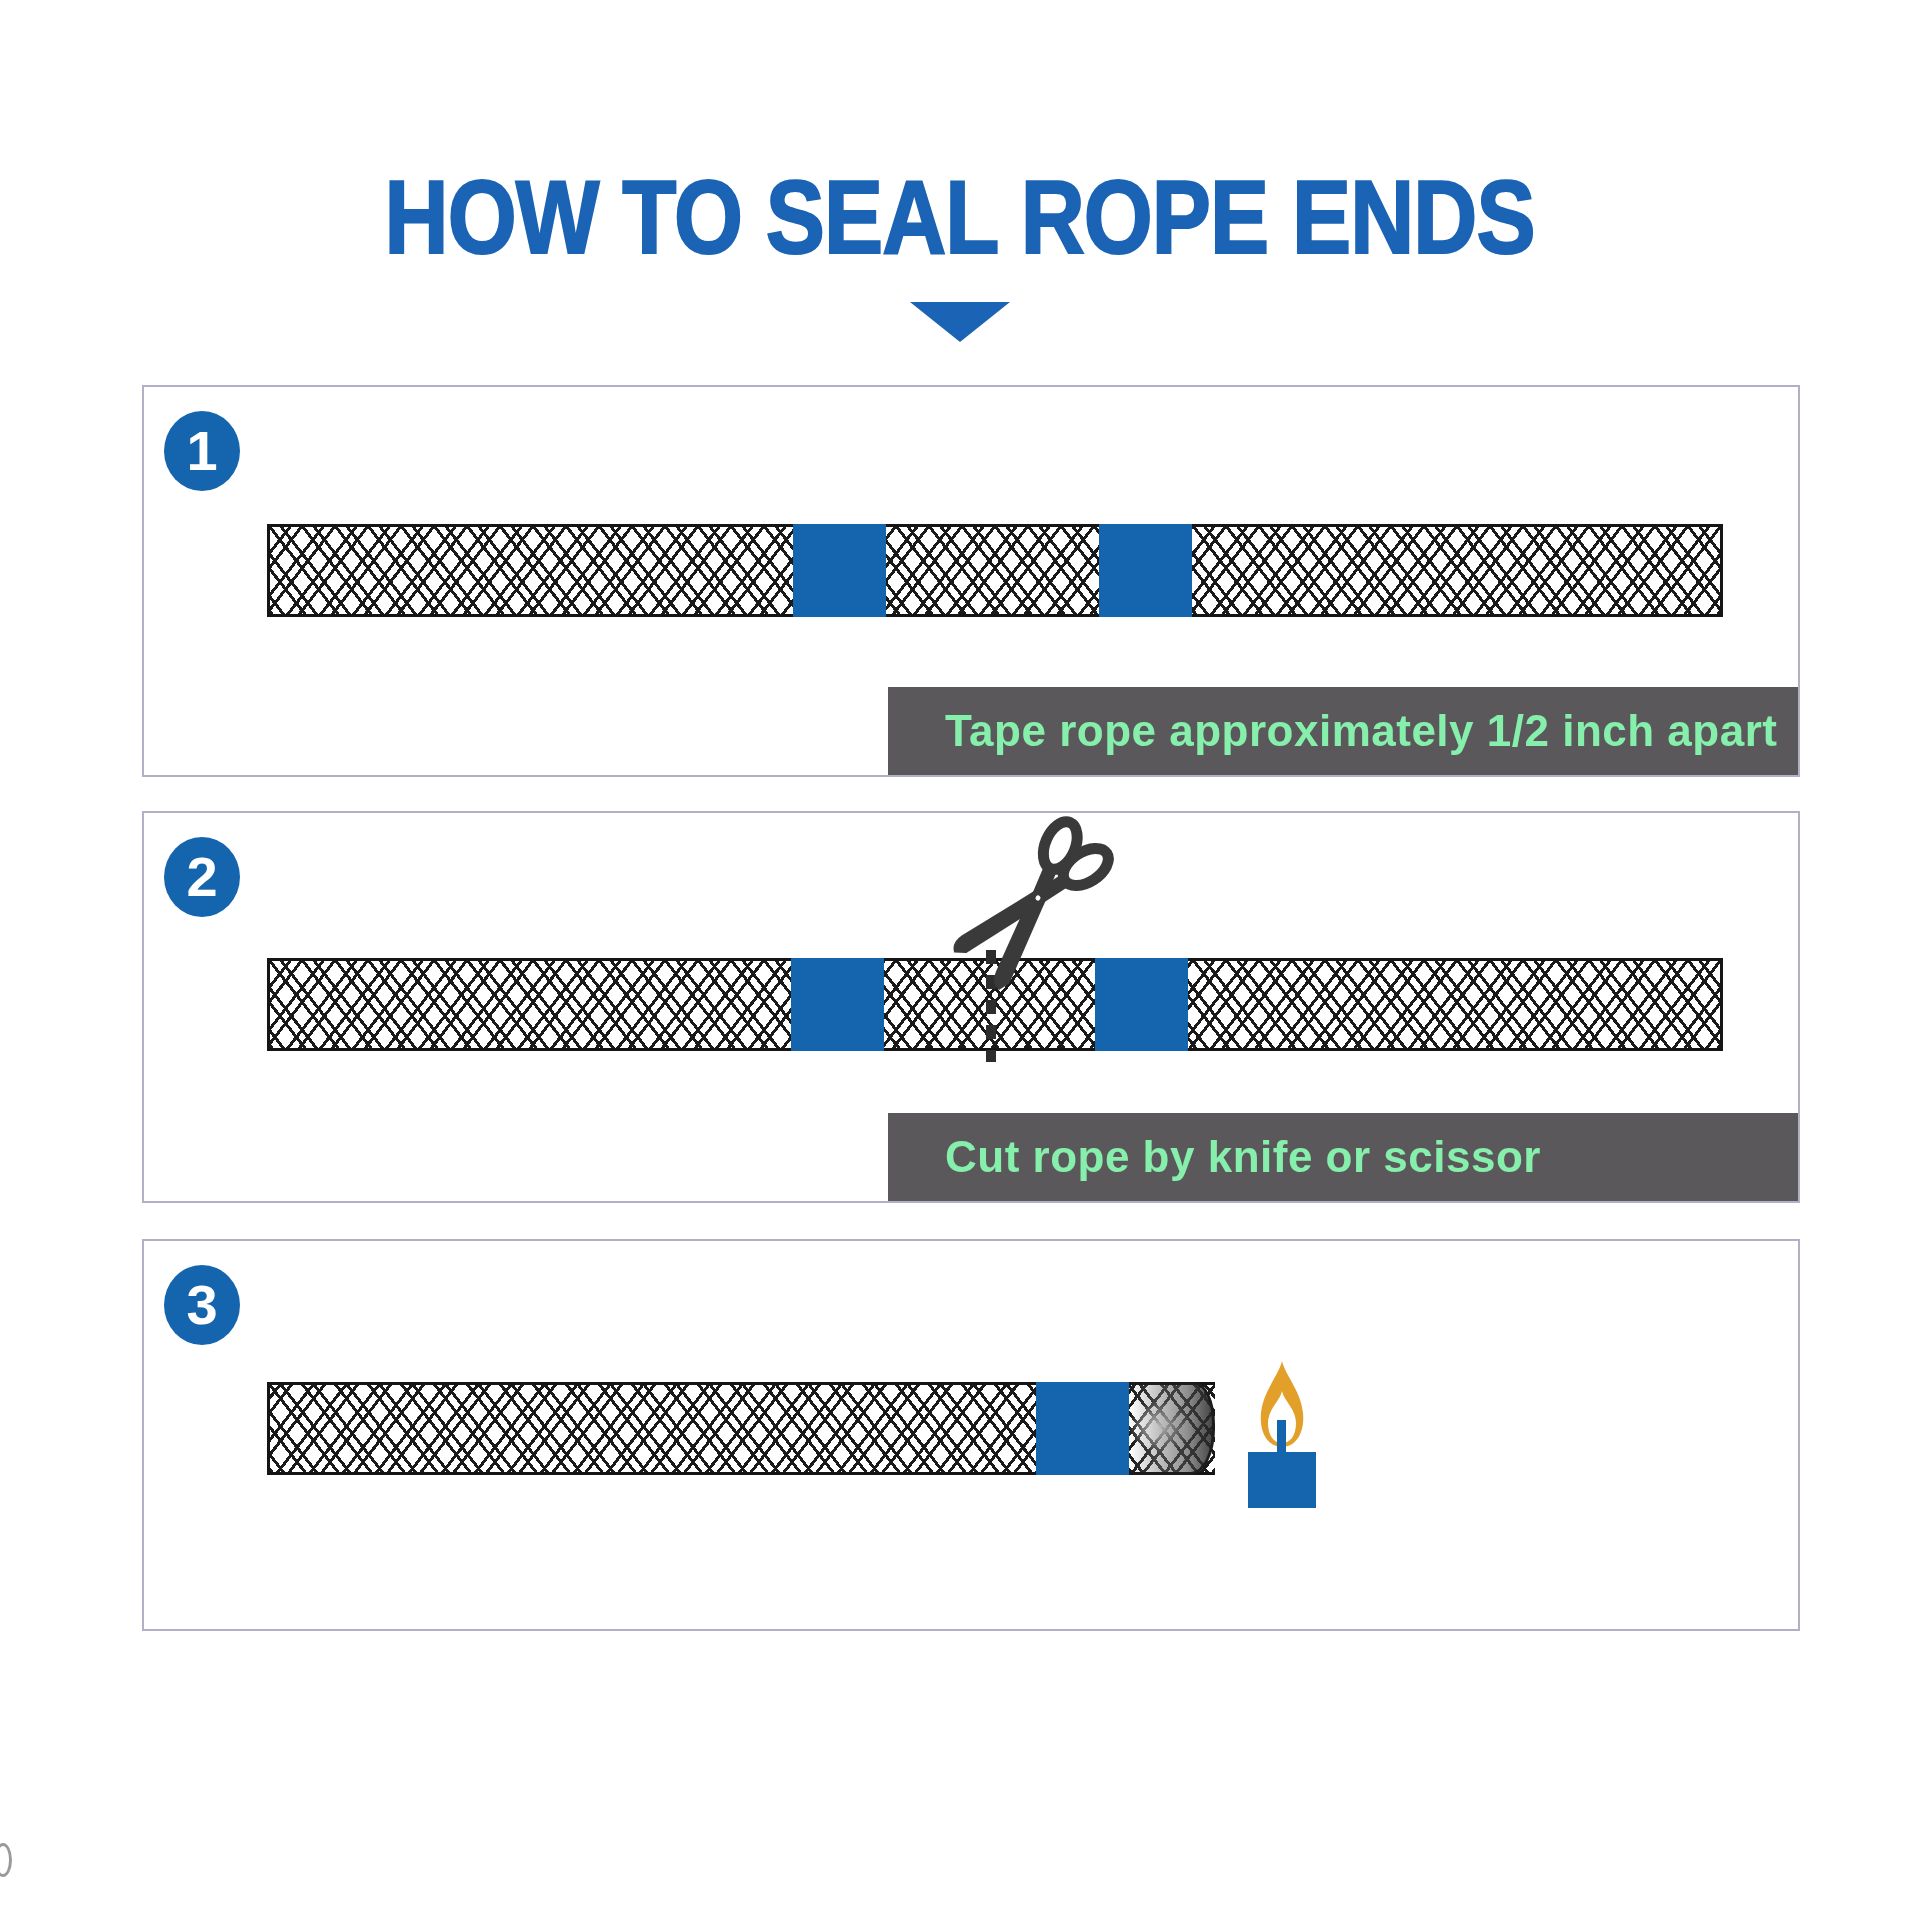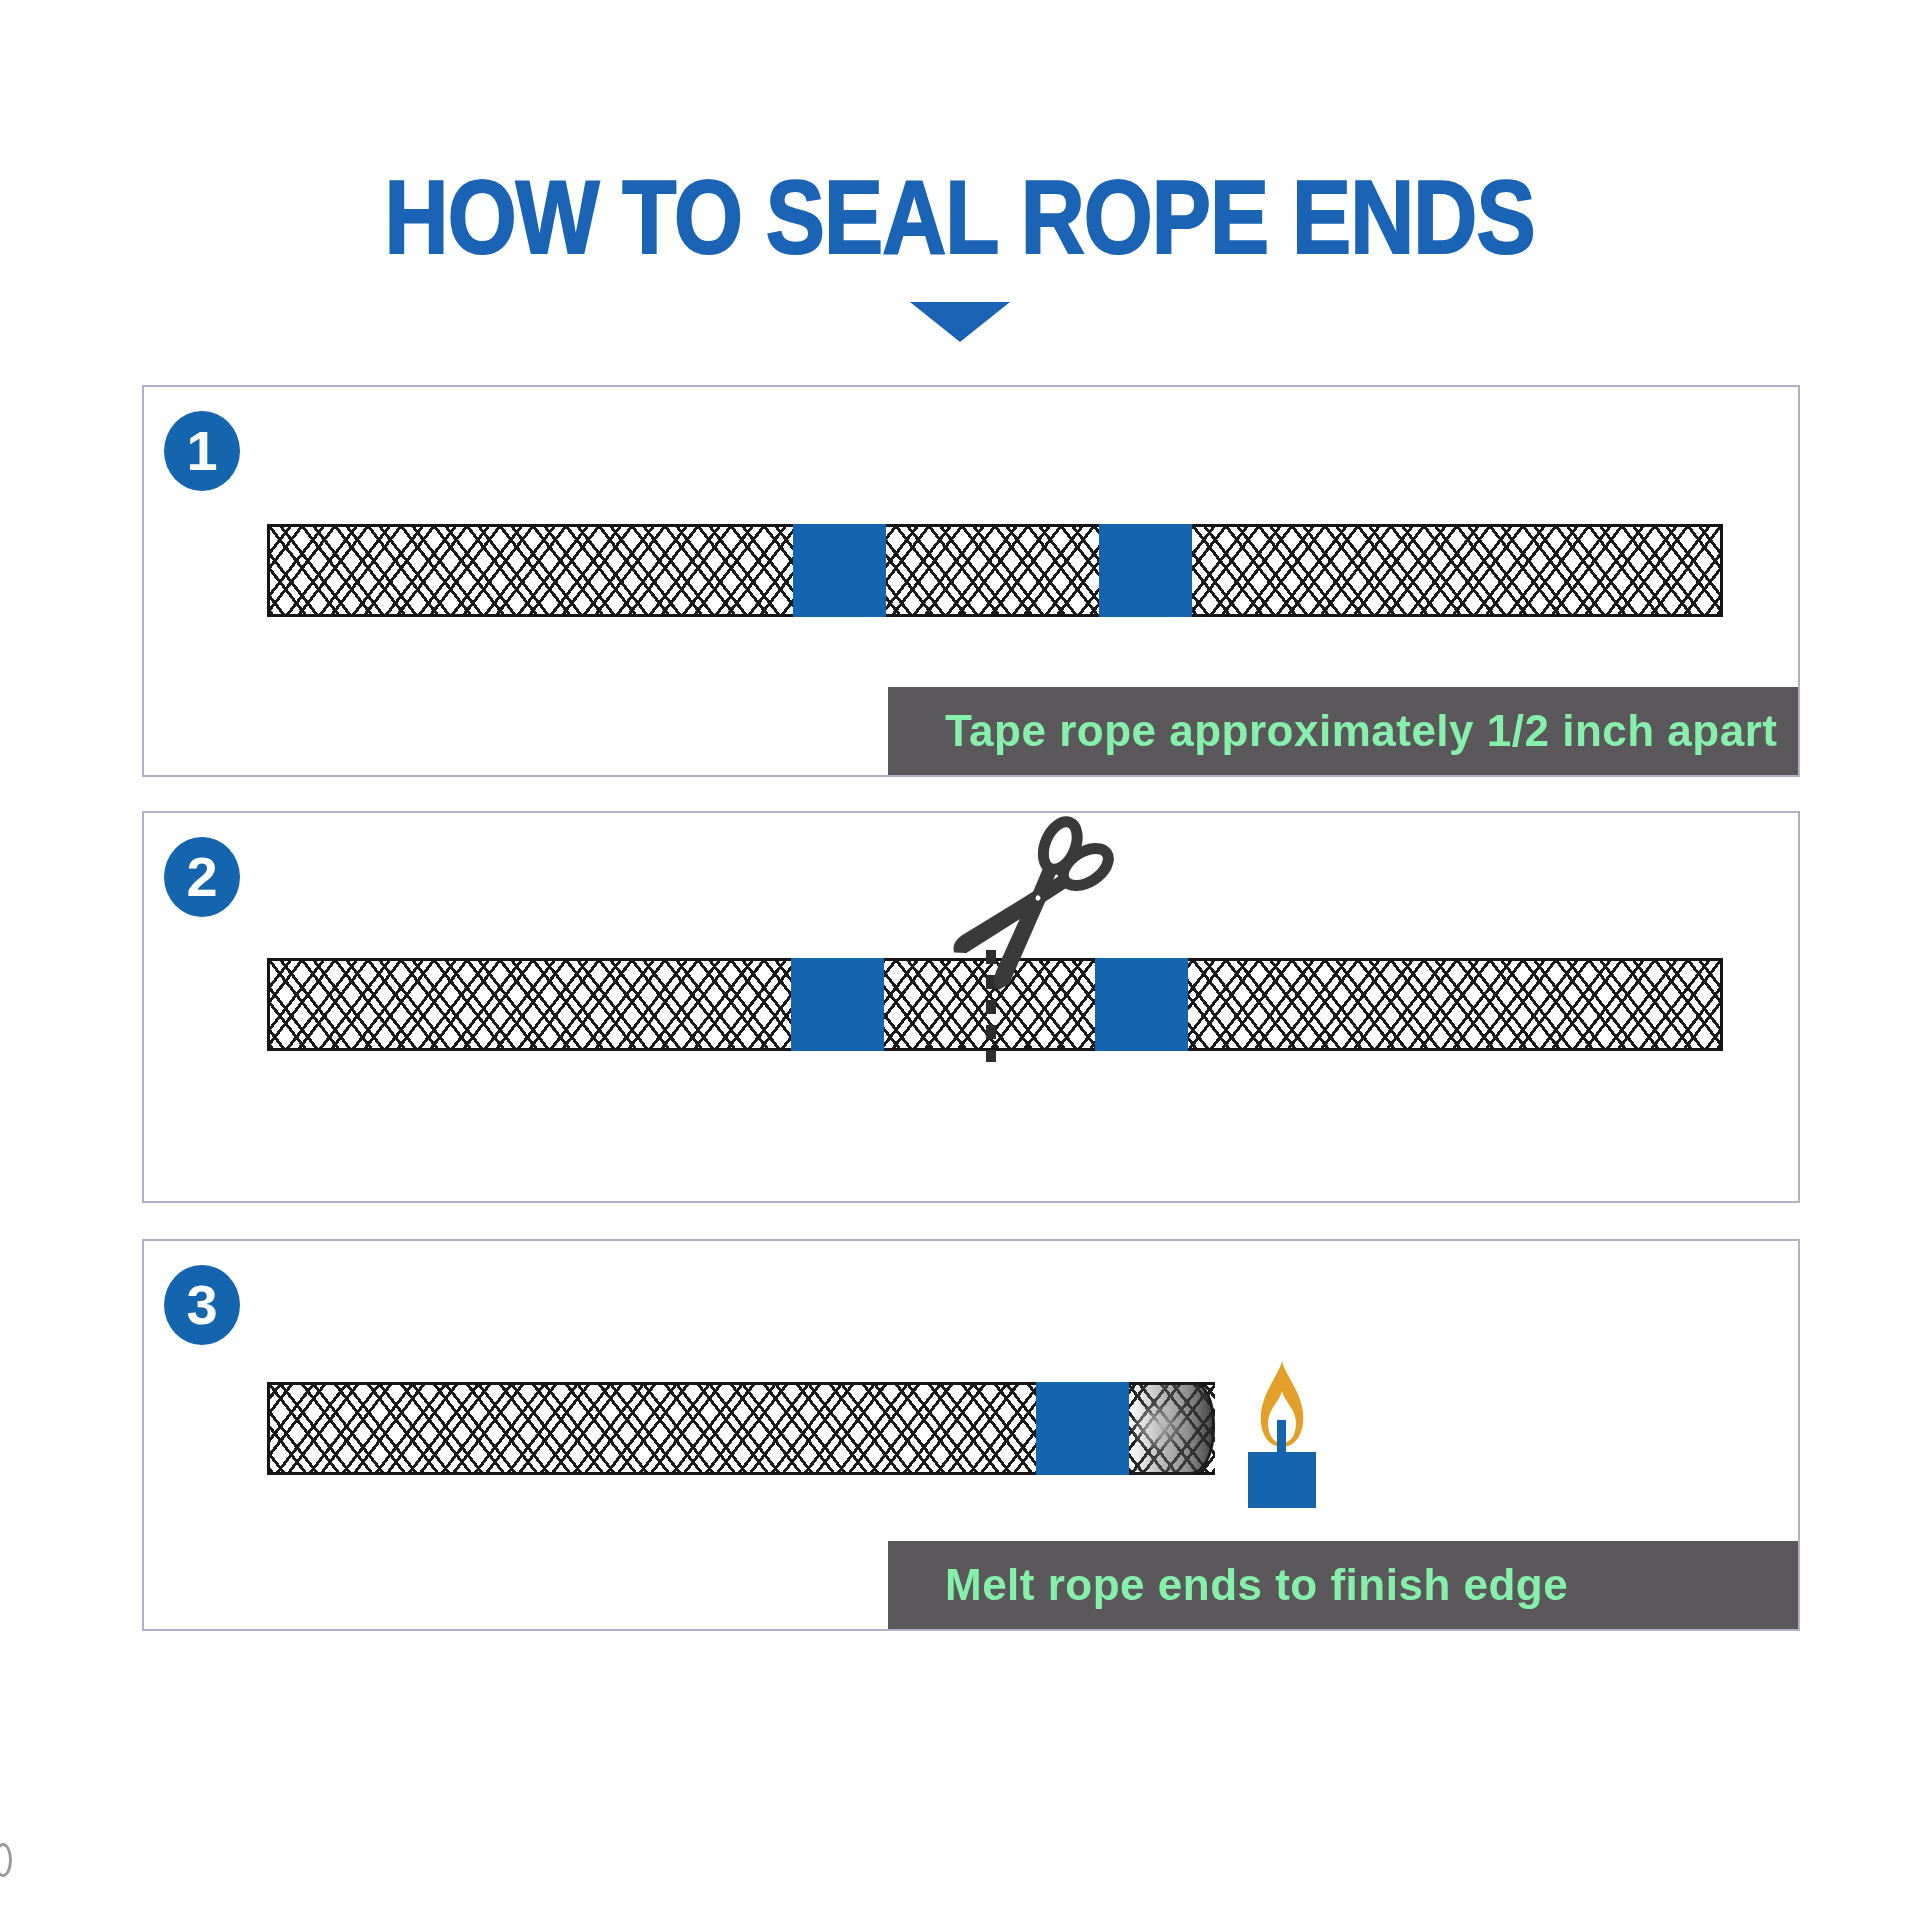--- a/index.html
+++ b/index.html
@@ -131,35 +131,35 @@
         </g>
         <g transform="rotate(-17 94 88)">
           <ellipse cx="94" cy="31" rx="15" ry="25" fill="none" stroke="#3a3a3a" stroke-width="11"></ellipse>
           <path d="M87 58 L101 58 L101 92 L87 92 Z"></path>
           <path d="M86 88 L84 172 Q84 185 94 188 L101 178 L102 88 Z"></path>
         </g>
         <circle cx="94" cy="88" r="7"></circle>
         <circle cx="94" cy="88" r="2.5" fill="#ffffff"></circle>
       </g>
     </svg>
+    <div class="caption">
+      <span>Cut rope by knife or scissor</span>
+    </div>
   </section>
 
   <section class="step-box" id="step3">
     <div class="badge">
       <span>3</span>
     </div>
     <div class="rope">
       <div class="tape band-a"></div>
       <div class="melt"></div>
     </div>
     <svg class="flame" viewBox="0 0 54 88">
       <path fill="#e2a02a" d="M27 0 C24 14 8 30 6 52 C4 73 14 86 27 86 C40 86 50 73 48 52 C46 30 30 14 27 0 Z"></path>
       <path fill="#ffffff" d="M27 30 C25 40 13 48 13 62 C13 75 19 82 27 82 C35 82 41 75 41 62 C41 48 29 40 27 30 Z"></path>
     </svg>
     <div class="wick"></div>
     <div class="candle-body"></div>
-    <div class="caption">
-      <span>Melt rope ends to finish edge</span>
-    </div>
   </section>
 
   <div class="stray"></div>
 </div>
 
 </body></html>

